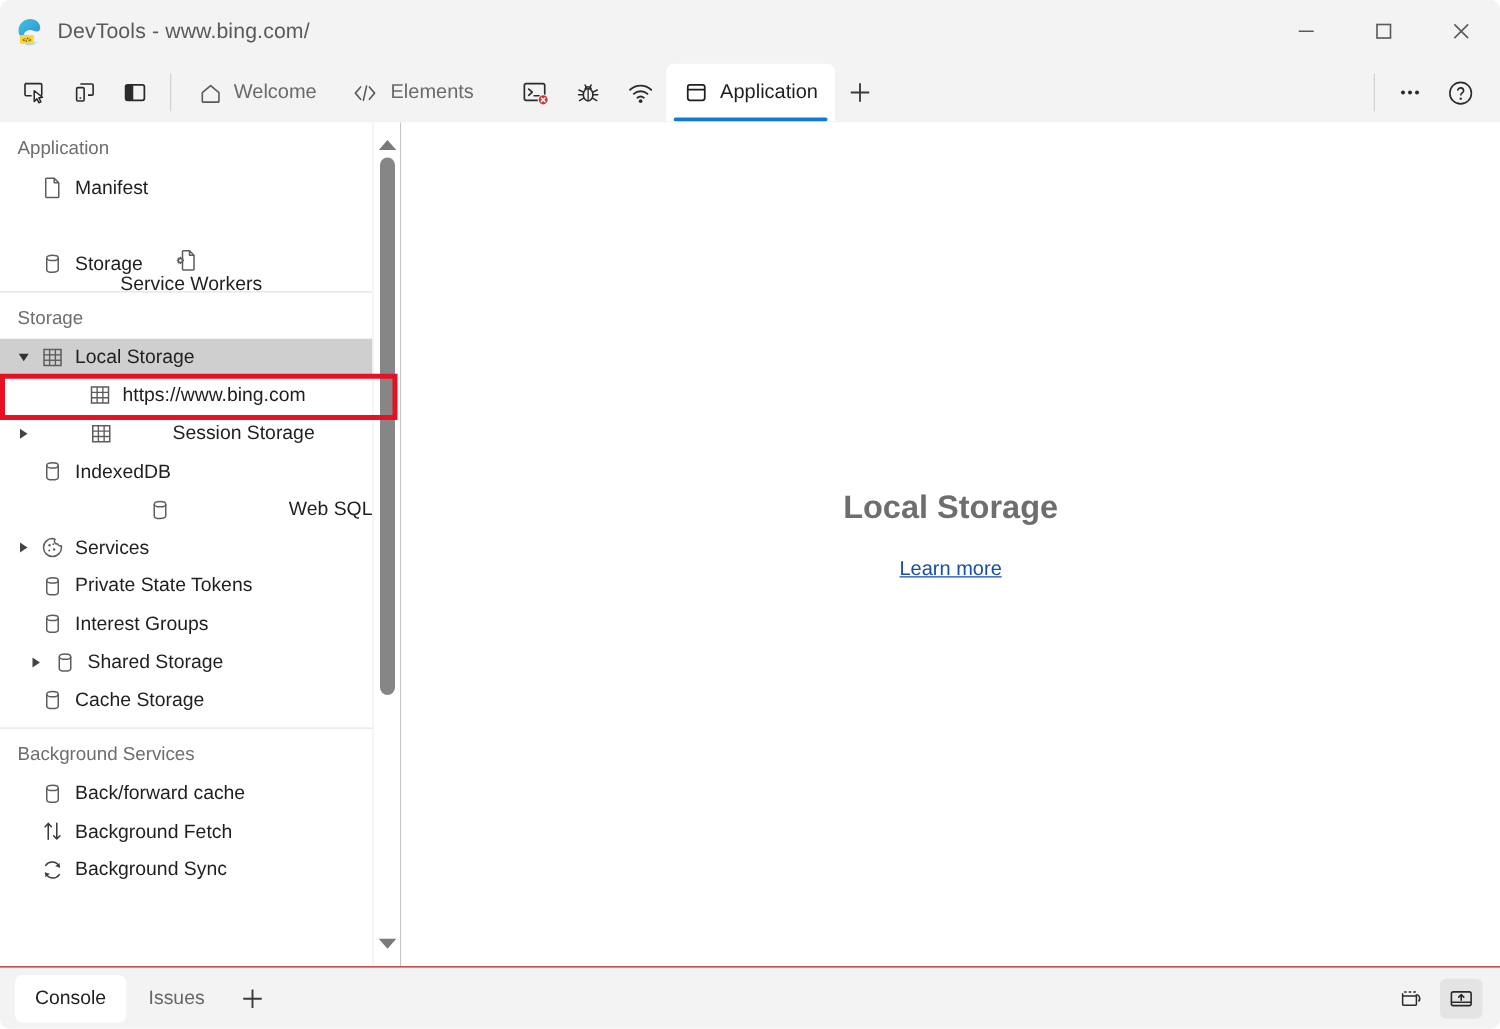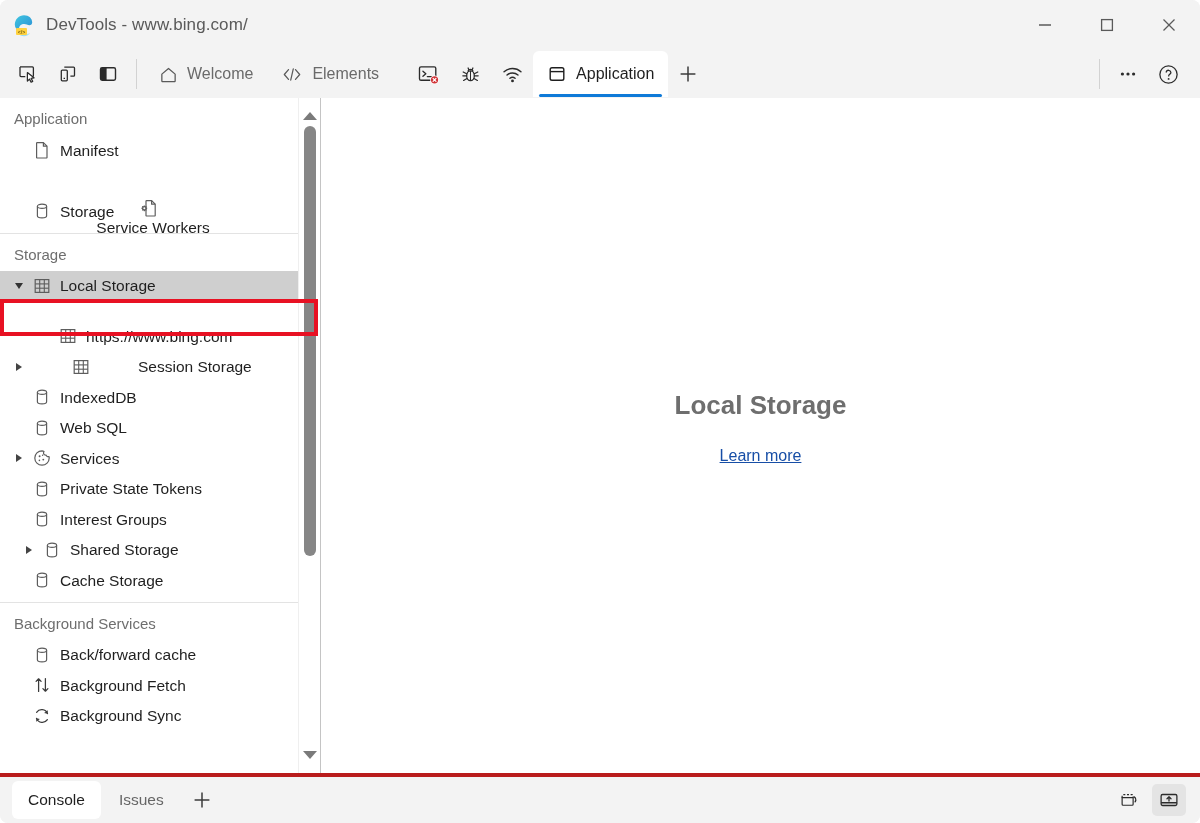--- a/index.html
+++ b/index.html
@@ -243,21 +243,21 @@
     font-size: 16px;
     color: #174ea6;
   }
 
   
   .drawer {
     position: absolute;
     left: 0; right: 0; bottom: 0;
     height: 50px;
     background: #f3f3f3;
-    border-top: 4px solid #b91c1c;
+    border-top: 1px solid #b91c1c;
     display: flex;
     align-items: center;
   }
   .drawer-tabs {
     display: flex; align-items: center;
     height: 50px;
     padding-left: 12px;
     gap: 2px;
   }
   .dtab {
@@ -503,21 +503,21 @@
                 <svg width="20" height="20" viewBox="0 0 20 20">
                   <rect x="3.2" y="3.6" width="13.6" height="12.8" fill="none" stroke="#5d5d5d" stroke-width="1.2"></rect>
                   <line x1="3.2" y1="7.9" x2="16.8" y2="7.9" stroke="#5d5d5d" stroke-width="1.1"></line>
                   <line x1="3.2" y1="12.2" x2="16.8" y2="12.2" stroke="#5d5d5d" stroke-width="1.1"></line>
                   <line x1="7.7" y1="3.6" x2="7.7" y2="16.4" stroke="#5d5d5d" stroke-width="1.1"></line>
                   <line x1="12.3" y1="3.6" x2="12.3" y2="16.4" stroke="#5d5d5d" stroke-width="1.1"></line>
                 </svg>
               </span>
               <span class="t-label">Local Storage</span>
             </div>
-            <div class="tree-row" style="padding-left:34px;margin-top:20px;">
+            <div class="tree-row" style="padding-left:46px;">
               <span class="twisty"></span>
               <span class="t-icon">
                 <svg width="20" height="20" viewBox="0 0 20 20">
                   <rect x="3.2" y="3.6" width="13.6" height="12.8" fill="none" stroke="#5d5d5d" stroke-width="1.2"></rect>
                   <line x1="3.2" y1="7.9" x2="16.8" y2="7.9" stroke="#5d5d5d" stroke-width="1.1"></line>
                   <line x1="3.2" y1="12.2" x2="16.8" y2="12.2" stroke="#5d5d5d" stroke-width="1.1"></line>
                   <line x1="7.7" y1="3.6" x2="7.7" y2="16.4" stroke="#5d5d5d" stroke-width="1.1"></line>
                   <line x1="12.3" y1="3.6" x2="12.3" y2="16.4" stroke="#5d5d5d" stroke-width="1.1"></line>
                 </svg>
               </span>
@@ -541,21 +541,21 @@
             <div class="tree-row" style="padding-left:8px;">
               <span class="twisty"></span>
               <span class="t-icon">
                 <svg width="20" height="20" viewBox="0 0 20 20">
                   <ellipse cx="10" cy="5.3" rx="4.6" ry="2.1" fill="none" stroke="#5d5d5d" stroke-width="1.2"></ellipse>
                   <path d="M5.4 5.3v9.4c0 1.16 2.06 2.1 4.6 2.1s4.6-.94 4.6-2.1V5.3" fill="none" stroke="#5d5d5d" stroke-width="1.2"></path>
                 </svg>
               </span>
               <span class="t-label">IndexedDB</span>
             </div>
-            <div class="tree-row" style="padding-left:8px;">
+            <div class="tree-row" style="padding-left:8px;justify-content:space-between;">
               <span class="twisty"></span>
               <span class="t-icon">
                 <svg width="20" height="20" viewBox="0 0 20 20">
                   <ellipse cx="10" cy="5.3" rx="4.6" ry="2.1" fill="none" stroke="#5d5d5d" stroke-width="1.2"></ellipse>
                   <path d="M5.4 5.3v9.4c0 1.16 2.06 2.1 4.6 2.1s4.6-.94 4.6-2.1V5.3" fill="none" stroke="#5d5d5d" stroke-width="1.2"></path>
                 </svg>
               </span>
               <span class="t-label">Web SQL</span>
             </div>
             <div class="tree-row" style="padding-left:8px;">

